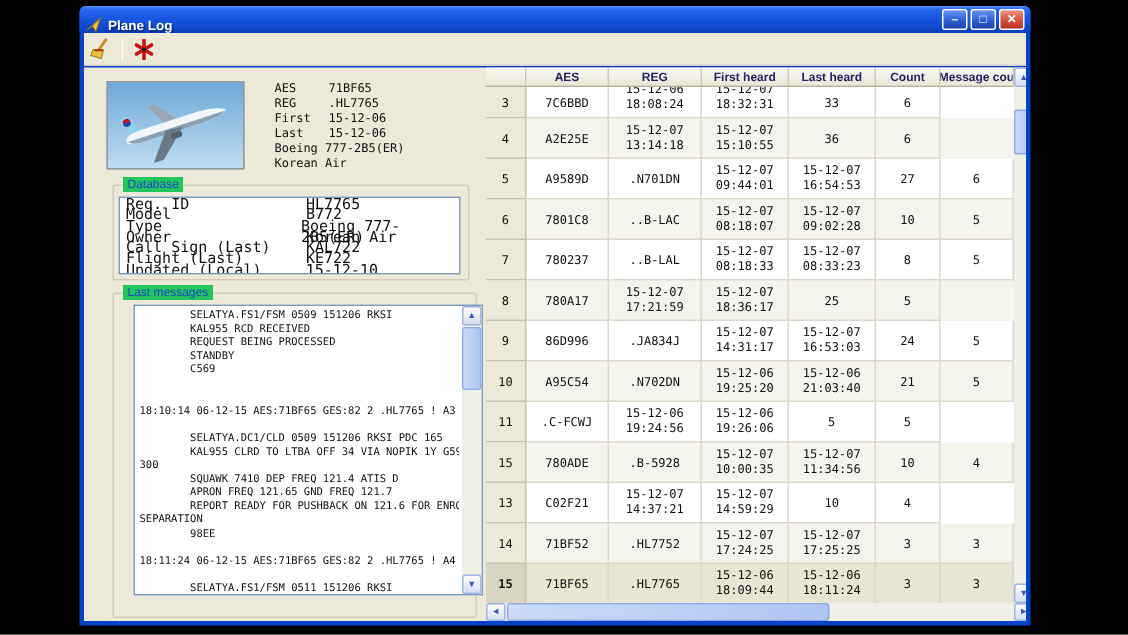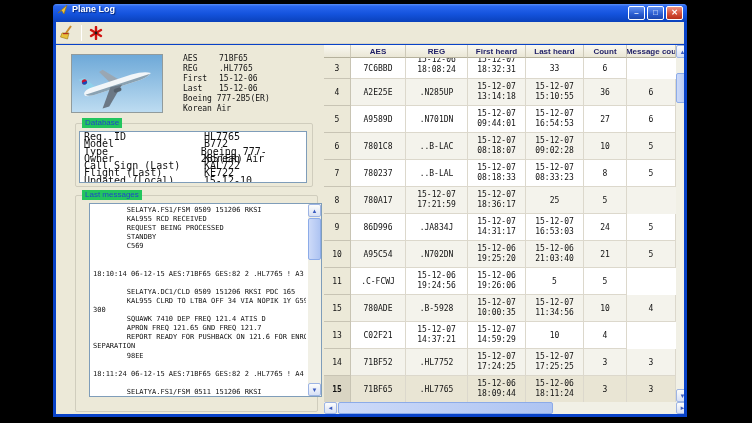--- a/index.html
+++ b/index.html
@@ -5,21 +5,21 @@
   * { margin:0; padding:0; box-sizing:border-box; }
   body { background:#000; font-family:"Liberation Sans", sans-serif; }
   .stage { position:relative; width:752px; height:423px; background:#000; overflow:hidden; }
 
   .window { position:absolute; left:53px; top:4px; width:634px; height:413px;
             background:#0842c8; border-radius:4px 4px 0 0; }
 
   
   .titlebar { position:absolute; left:0; top:0; right:0; height:18px;
               background:linear-gradient(180deg,#5a8ff5 0%,#2a66ee 12%,#1453dd 55%,#0a41bb 100%);
-              border-radius:4px 4px 0 0; display:flex; align-items:flex-start; padding:0 4px; }
+              border-radius:4px 4px 0 0; display:flex; align-items:flex-end; padding:0 4px; }
   .title-text { color:#fff; font-size:9px; font-weight:bold; margin-left:4px;
                 text-shadow:1px 1px 1px #05287a; }
   .win-btns { position:absolute; right:4px; top:2px; display:flex; gap:2px; }
   .wbtn { width:17px; height:14px; border:1px solid #fff; border-radius:2px;
           color:#fff; font-size:8px; line-height:12px; text-align:center; font-weight:bold;
           background:linear-gradient(180deg,#6593f2,#2a5cd0 60%,#1c46ad); cursor:pointer; }
   .wbtn.close { background:linear-gradient(180deg,#ef9383,#d75039 55%,#b9301c); }
 
   
   .toolbar { position:absolute; left:3px; top:18px; width:628px; height:22px;
@@ -277,21 +277,20 @@
                 <span class="l1">15-12-07</span>
                 <span>18:32:31</span>
               </div>
             <div class="c">33</div>
             <div class="c">6</div>
           </div>
 
           <div class="trow alt">
             <div class="c num">4</div>
             <div class="c">A2E25E</div>
-            <div class="c">.N285UP</div>
             <div class="c dt">
                 <span>15-12-07</span>
                 <span>13:14:18</span>
               </div>
             <div class="c dt">
                 <span>15-12-07</span>
                 <span>15:10:55</span>
               </div>
             <div class="c">36</div>
             <div class="c">6</div>

